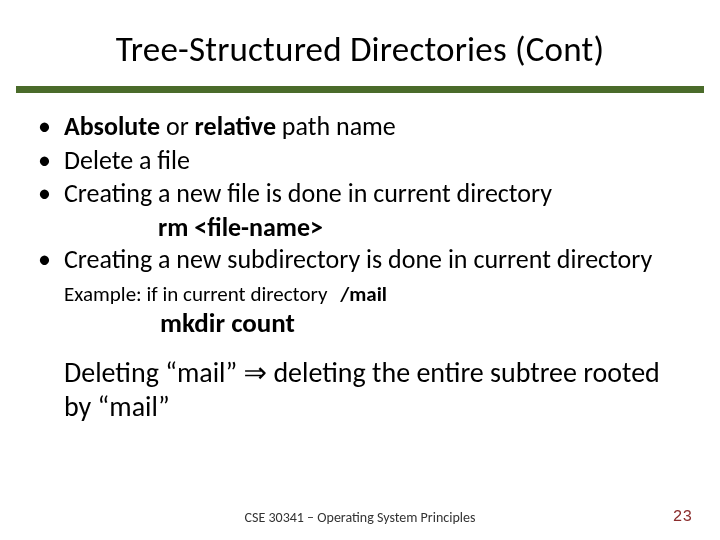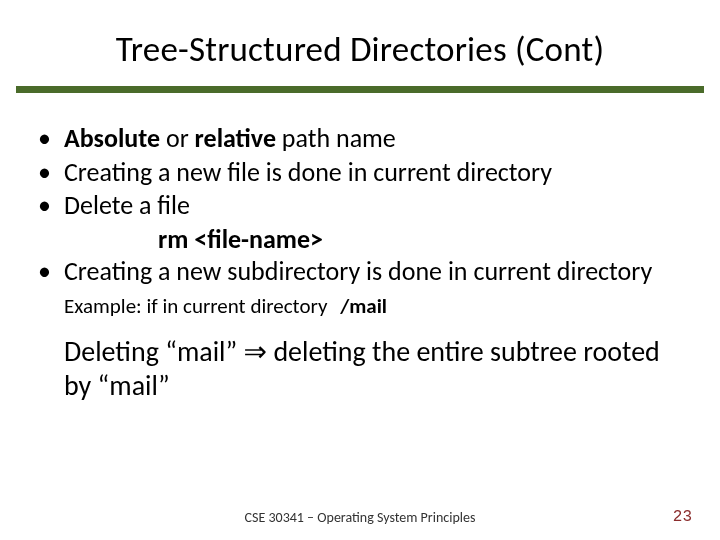--- a/index.html
+++ b/index.html
@@ -27,21 +27,20 @@
   }
   .rule {
     height: 7px;
     background: #4a6b2a;
     margin: 6px 16px 0 16px;
   }
   .content {
     padding: 18px 30px 0 30px;
     font-size: 26px;
     line-height: 1.22;
-    margin-top: 12px;
   }
   ul {
     list-style: none;
     margin: 0;
     padding: 0;
   }
   li.bullet {
     position: relative;
     padding-left: 34px;
     margin-bottom: 2px;
@@ -109,35 +108,36 @@
 <div class="slide">
   <div class="title">Tree-Structured Directories (Cont)</div>
   <div class="rule"></div>
 
   <div class="content">
     <ul>
       <li class="bullet">
         <span class="bold">Absolute</span><span> or </span><span class="bold">relative</span><span> path name</span>
       </li>
       <li class="bullet">
-        <span>Creating a new file is done in current directory</span>
+        <span>Delete a file</span>
       </li>
       <li class="bullet">
-        <span>Delete a file</span>
+        <span>Creating a new file is done in current directory</span>
       </li>
     </ul>
     <div class="cmd">rm &lt;file-name&gt;</div>
     <ul>
       <li class="bullet">
         <span>Creating a new subdirectory is done in current directory</span>
       </li>
     </ul>
     <div class="example">
       <span>Example:  if in current directory  </span><span class="dir">/mail</span>
     </div>
+    <div class="example2">mkdir count</div>
     <div class="deleting">
       <span>Deleting “mail” </span><span class="arrow">⇒</span><span> deleting the entire subtree rooted by “mail”</span>
     </div>
   </div>
 
   <div class="footer">CSE 30341 – Operating System Principles</div>
   <div class="pagenum">23</div>
 </div>
 
 </body></html>

